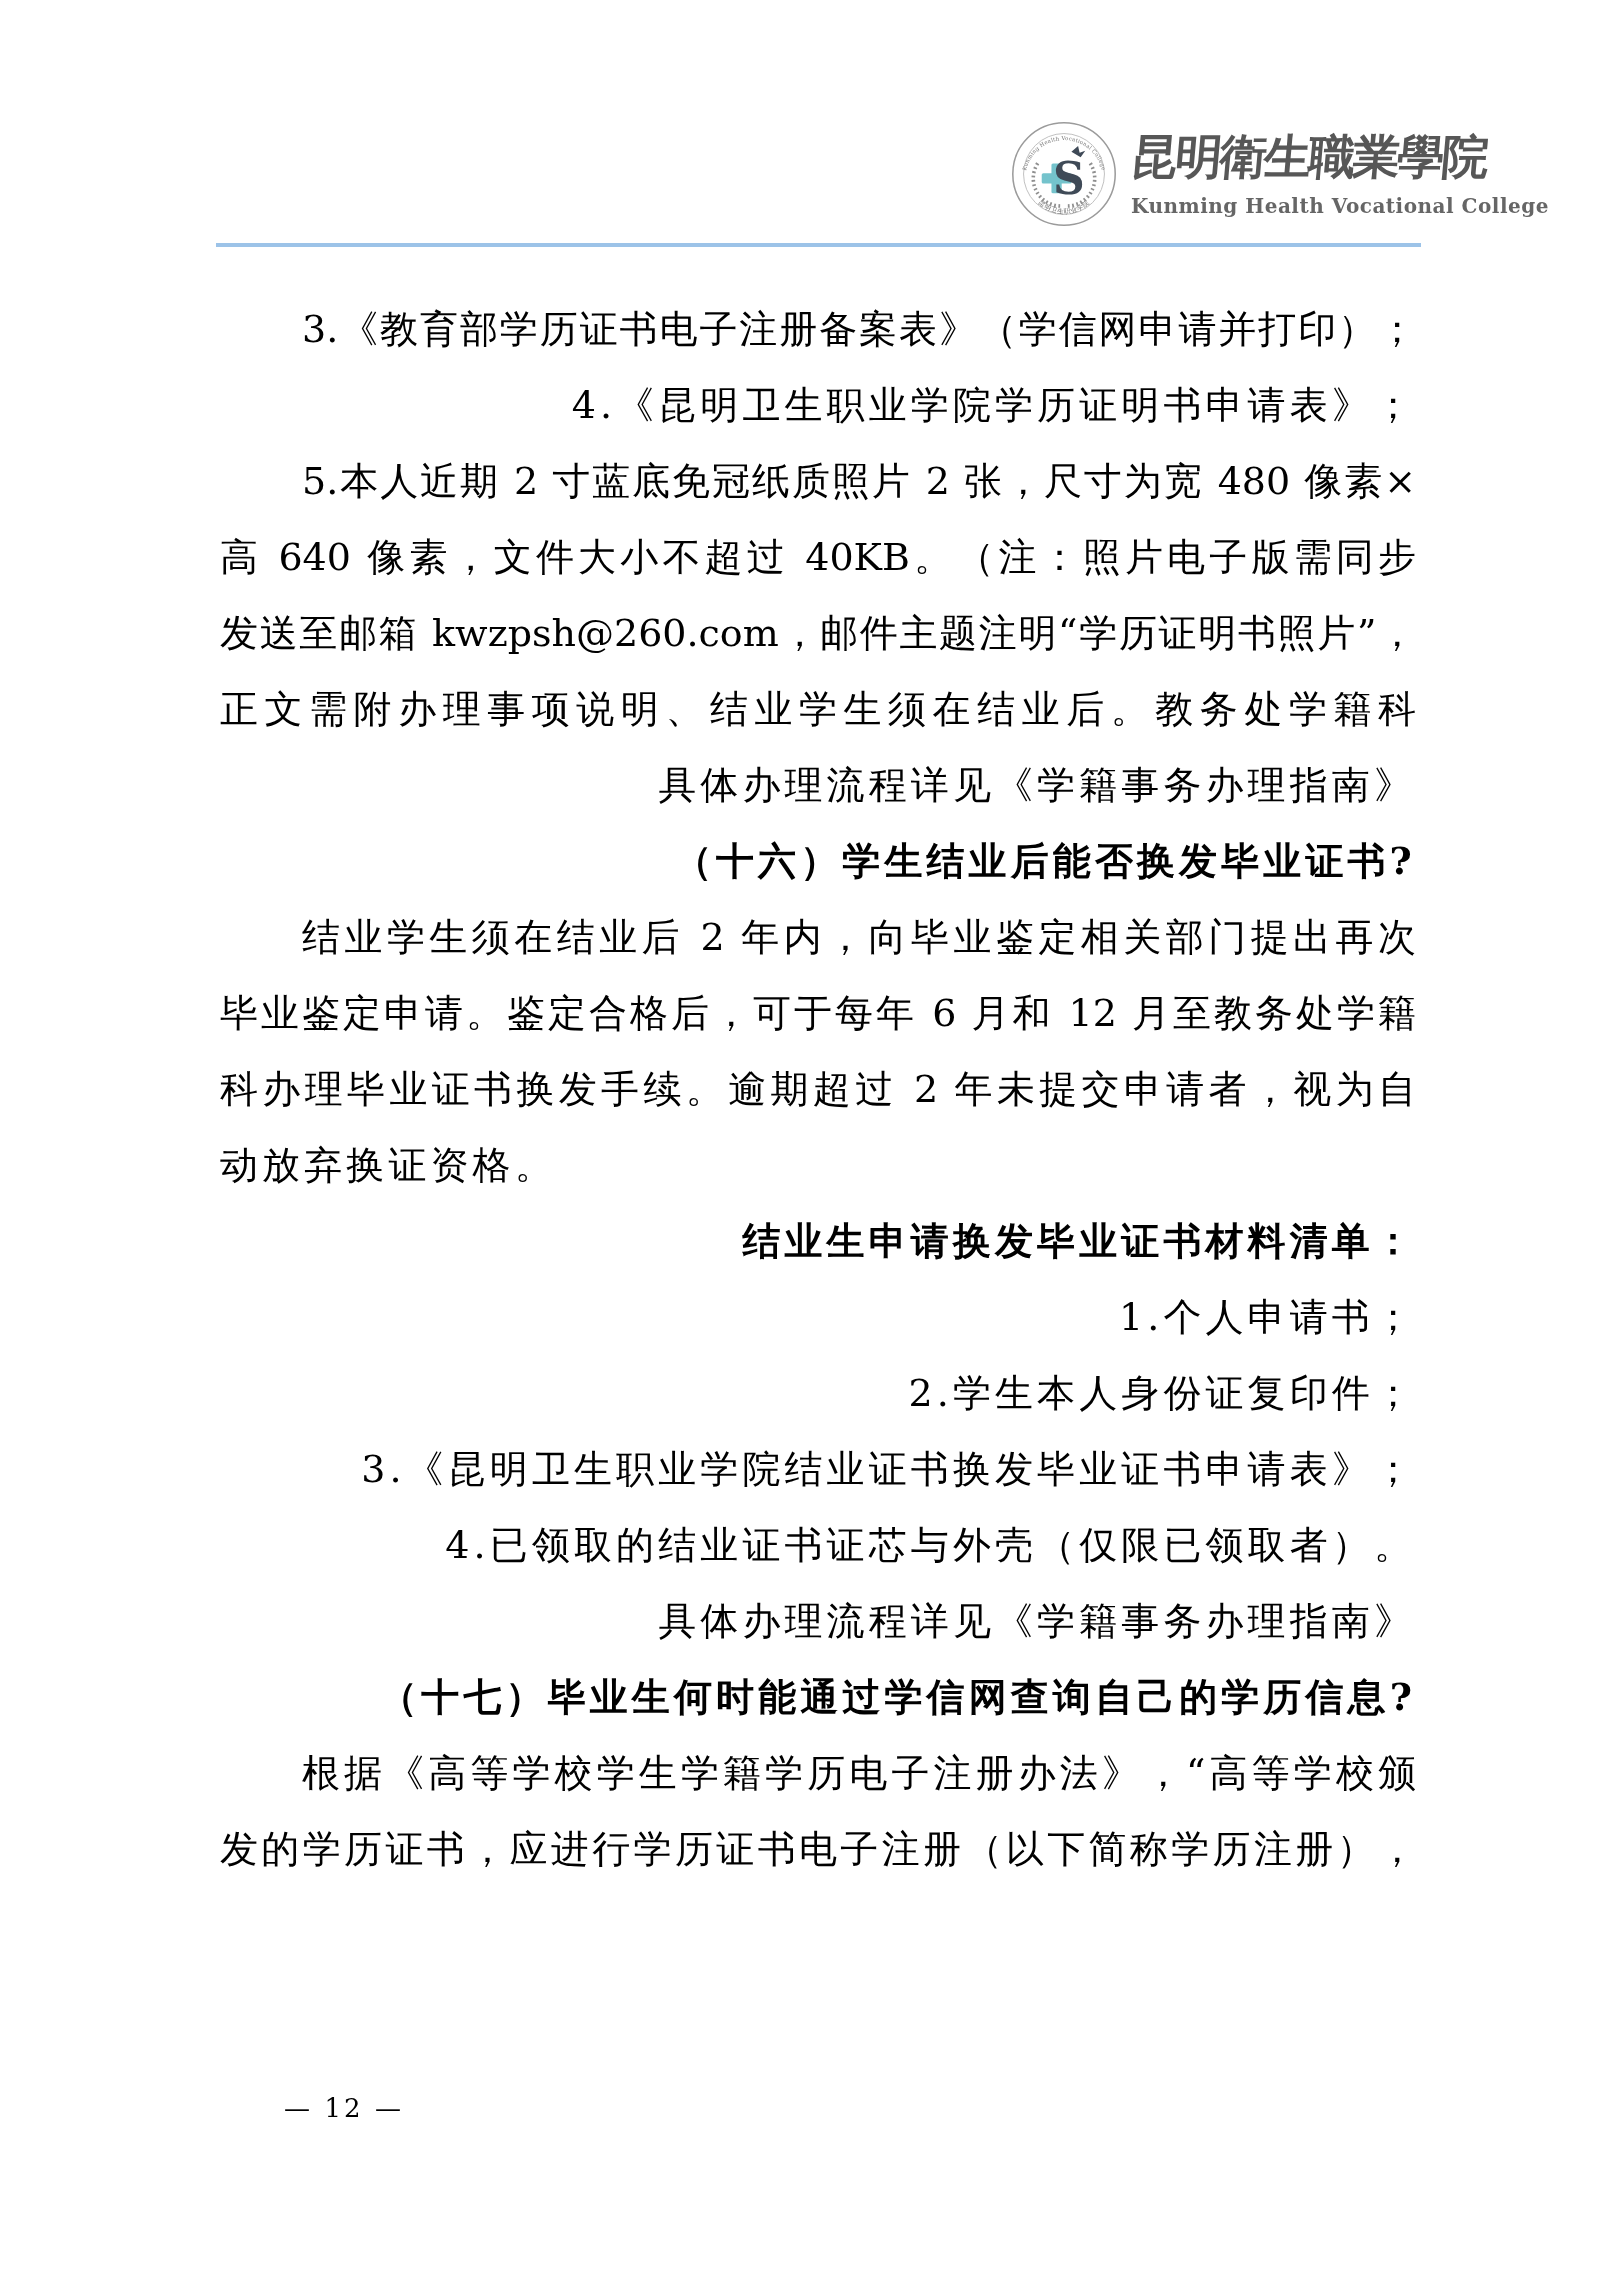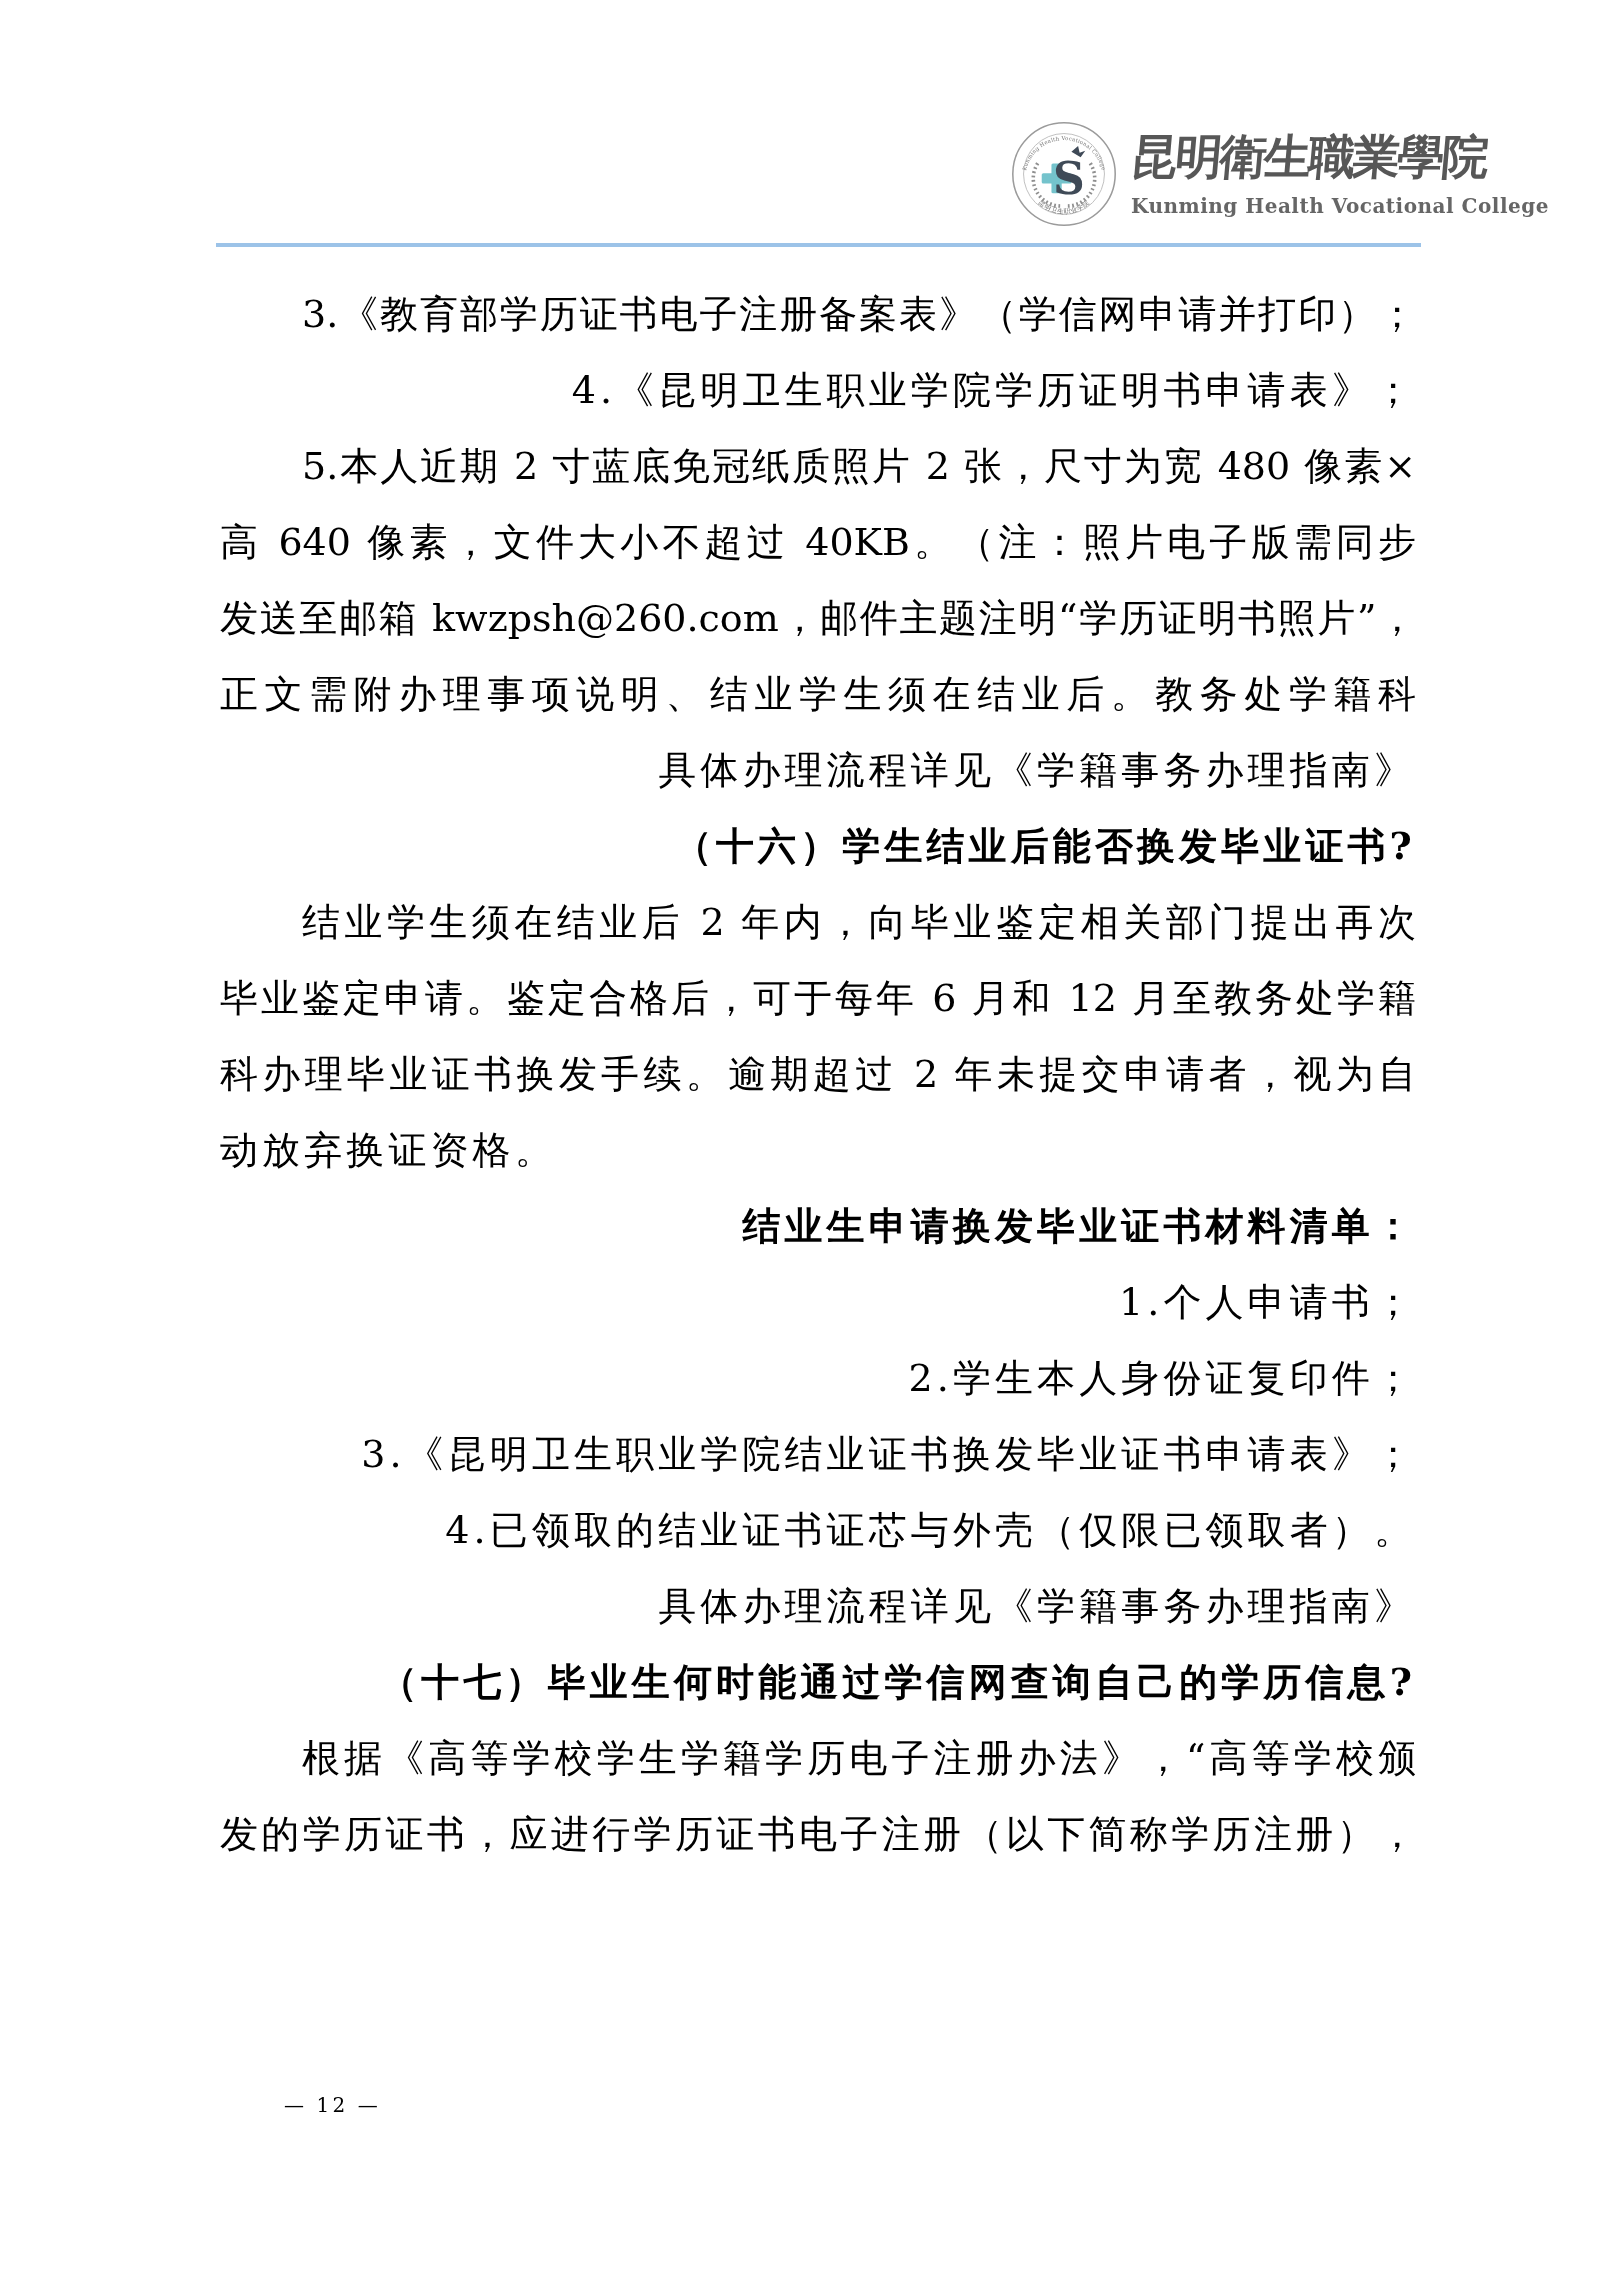--- a/index.html
+++ b/index.html
@@ -23,33 +23,33 @@
   .brand-en{
     margin-top:5.1px;font-size:20px;font-weight:600;color:#666;
     letter-spacing:0.5px;white-space:nowrap;
   }
   .divider{
     position:absolute;left:216px;top:243px;
     width:1205px;height:3.6px;background:#9CC3E8;
   }
   
   .content{
-    position:absolute;left:220px;top:276px;width:1196px;
+    position:absolute;left:220px;top:291px;width:1196px;
   }
   .ln{
     font-size:38px;line-height:76px;color:#000;
   }
   .ln.l{letter-spacing:4.1px;white-space:nowrap;text-align:left;}
   .ln.j{letter-spacing:0;text-align:justify;text-align-last:justify;}
   .ln.ind{text-indent:82px;text-align:right;}
   .ln.b{font-weight:bold;}
   
   .page-number{
     position:absolute;left:284px;top:2093px;
-    font-size:20px;letter-spacing:3.1px;color:#000;white-space:nowrap;
+    font-size:26px;letter-spacing:3.1px;color:#000;white-space:nowrap;
   }
 </style>
 </head>
 <body>
 
 <div class="page">
 
   <svg class="seal" viewBox="0 0 207 207">
     <circle cx="103.5" cy="103.5" r="100" fill="#ffffff" stroke="#9b9b9b" stroke-width="3"></circle>
     <circle cx="103.5" cy="103.5" r="79" fill="none" stroke="#b3b3b3" stroke-width="1.6"></circle>

